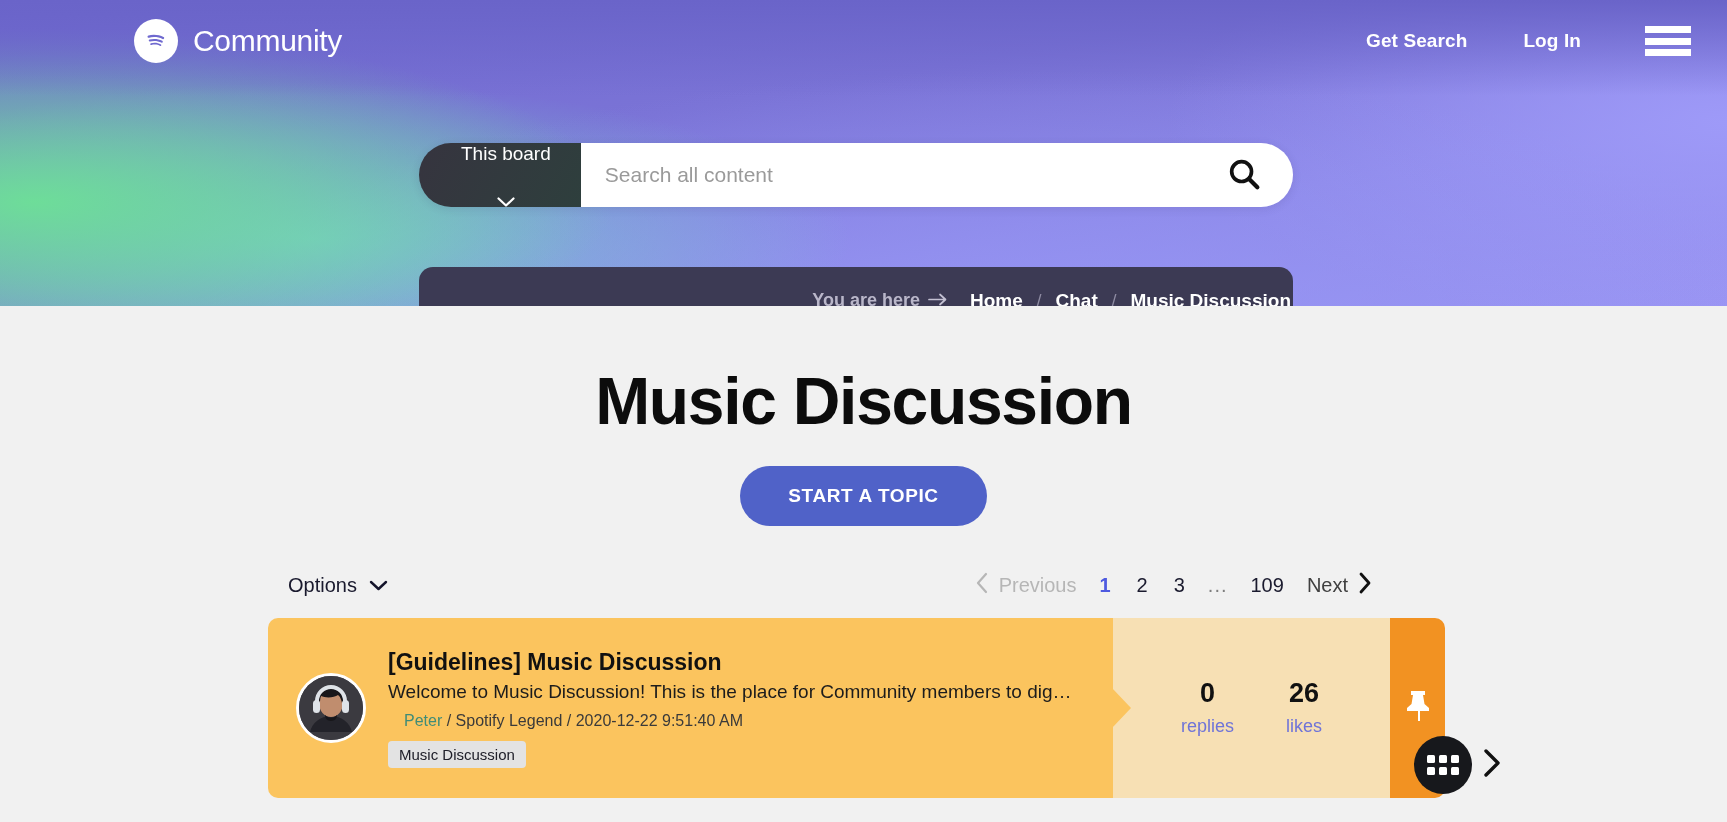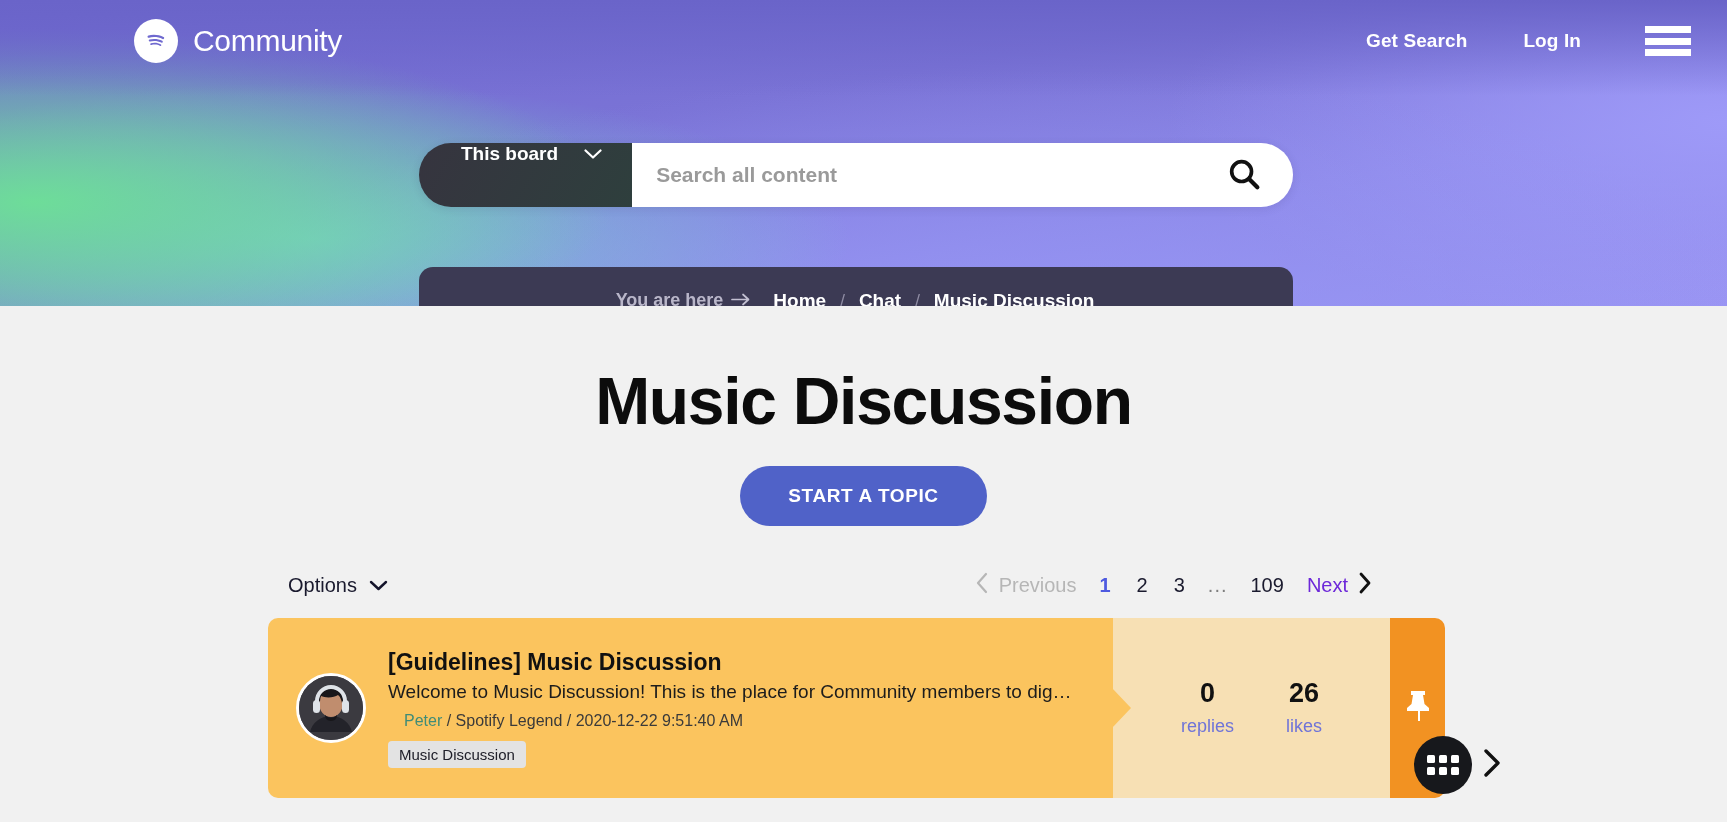--- a/index.html
+++ b/index.html
@@ -66,49 +66,49 @@
   
   .search-wrap {
     position: absolute; top: 143px; left: 419px;
     display: flex; align-items: stretch;
     width: 874px; height: 64px;
     border-radius: 32px; overflow: hidden;
     box-shadow: 0 2px 10px rgba(25,20,60,0.10);
     z-index: 6;
   }
   .search-scope {
-    display: flex; gap: 26px;
+    display: flex; align-items: center; gap: 26px;
     background: #2d3c3c;
     background: linear-gradient(120deg, #36343f 0%, #2e3f3d 100%);
-    color: #fff; font-size: 19px; font-weight: 700;
-    padding: 0 30px 0 42px; cursor: pointer; white-space: nowrap;
+    color: #fff; font-size: 19px; font-weight: 400;
+    padding: 0 30px 0 42px; cursor: pointer; white-space: nowrap; flex-direction: column;
   }
   .search-field {
     flex: 1; background: #fff; display: flex; align-items: center;
     padding: 0 26px 0 24px;
   }
   .search-field input {
     flex: 1; border: none; outline: none; background: transparent;
     font-family: "Liberation Sans", sans-serif;
-    font-size: 21px; color: #2b2b2b; font-weight: bold;
+    font-size: 21px; color: #2b2b2b;
   }
   .search-field input::placeholder { color: #9a9a9a; }
   .search-btn {
     background: transparent; border: none; cursor: pointer;
     display: flex; align-items: center; justify-content: center;
     padding: 0 6px 0 12px;
   }
 
   
   .crumb-bar {
     position: absolute; top: 267px; left: 419px;
     width: 874px; height: 67px;
     background: #3c3a54;
     border-radius: 14px 14px 0 0;
-    display: flex; align-items: center; justify-content: center;
+    display: flex; align-items: center; justify-content: flex-end;
     gap: 0; z-index: 5;
   }
   .crumb-here {
     color: #b9b6c9; font-size: 18px; font-weight: 600;
     display: flex; align-items: center; gap: 8px; margin-right: 20px;
   }
   .crumb-link {
     color: #fff; font-size: 19px; font-weight: 600; cursor: pointer;
     padding: 0 2px;
   }
@@ -166,21 +166,21 @@
   .pagination {
     position: absolute; right: 345px; top: 46px;
     display: flex; align-items: center; gap: 0;
     font-size: 20px;
   }
   .pg-prev, .pg-next {
     display: flex; align-items: center; gap: 10px;
     cursor: pointer; padding: 0 10px;
   }
   .pg-prev { color: #b6b6b6; }
-  .pg-next { color: #6d28d9; font-weight: 400; }
+  .pg-next { color: #404040; font-weight: 400; }
   .pg-num {
     padding: 0 13px; color: #1a1a2e; cursor: pointer;
   }
   .pg-num.active { color: #4e5ae0; font-weight: 700; }
   .pg-ellipsis { padding: 0 10px; color: #7e7e7e; letter-spacing: 1px; }
 
   
   .topic-row {
     position: relative;
     margin: 0 0 0 268px;

